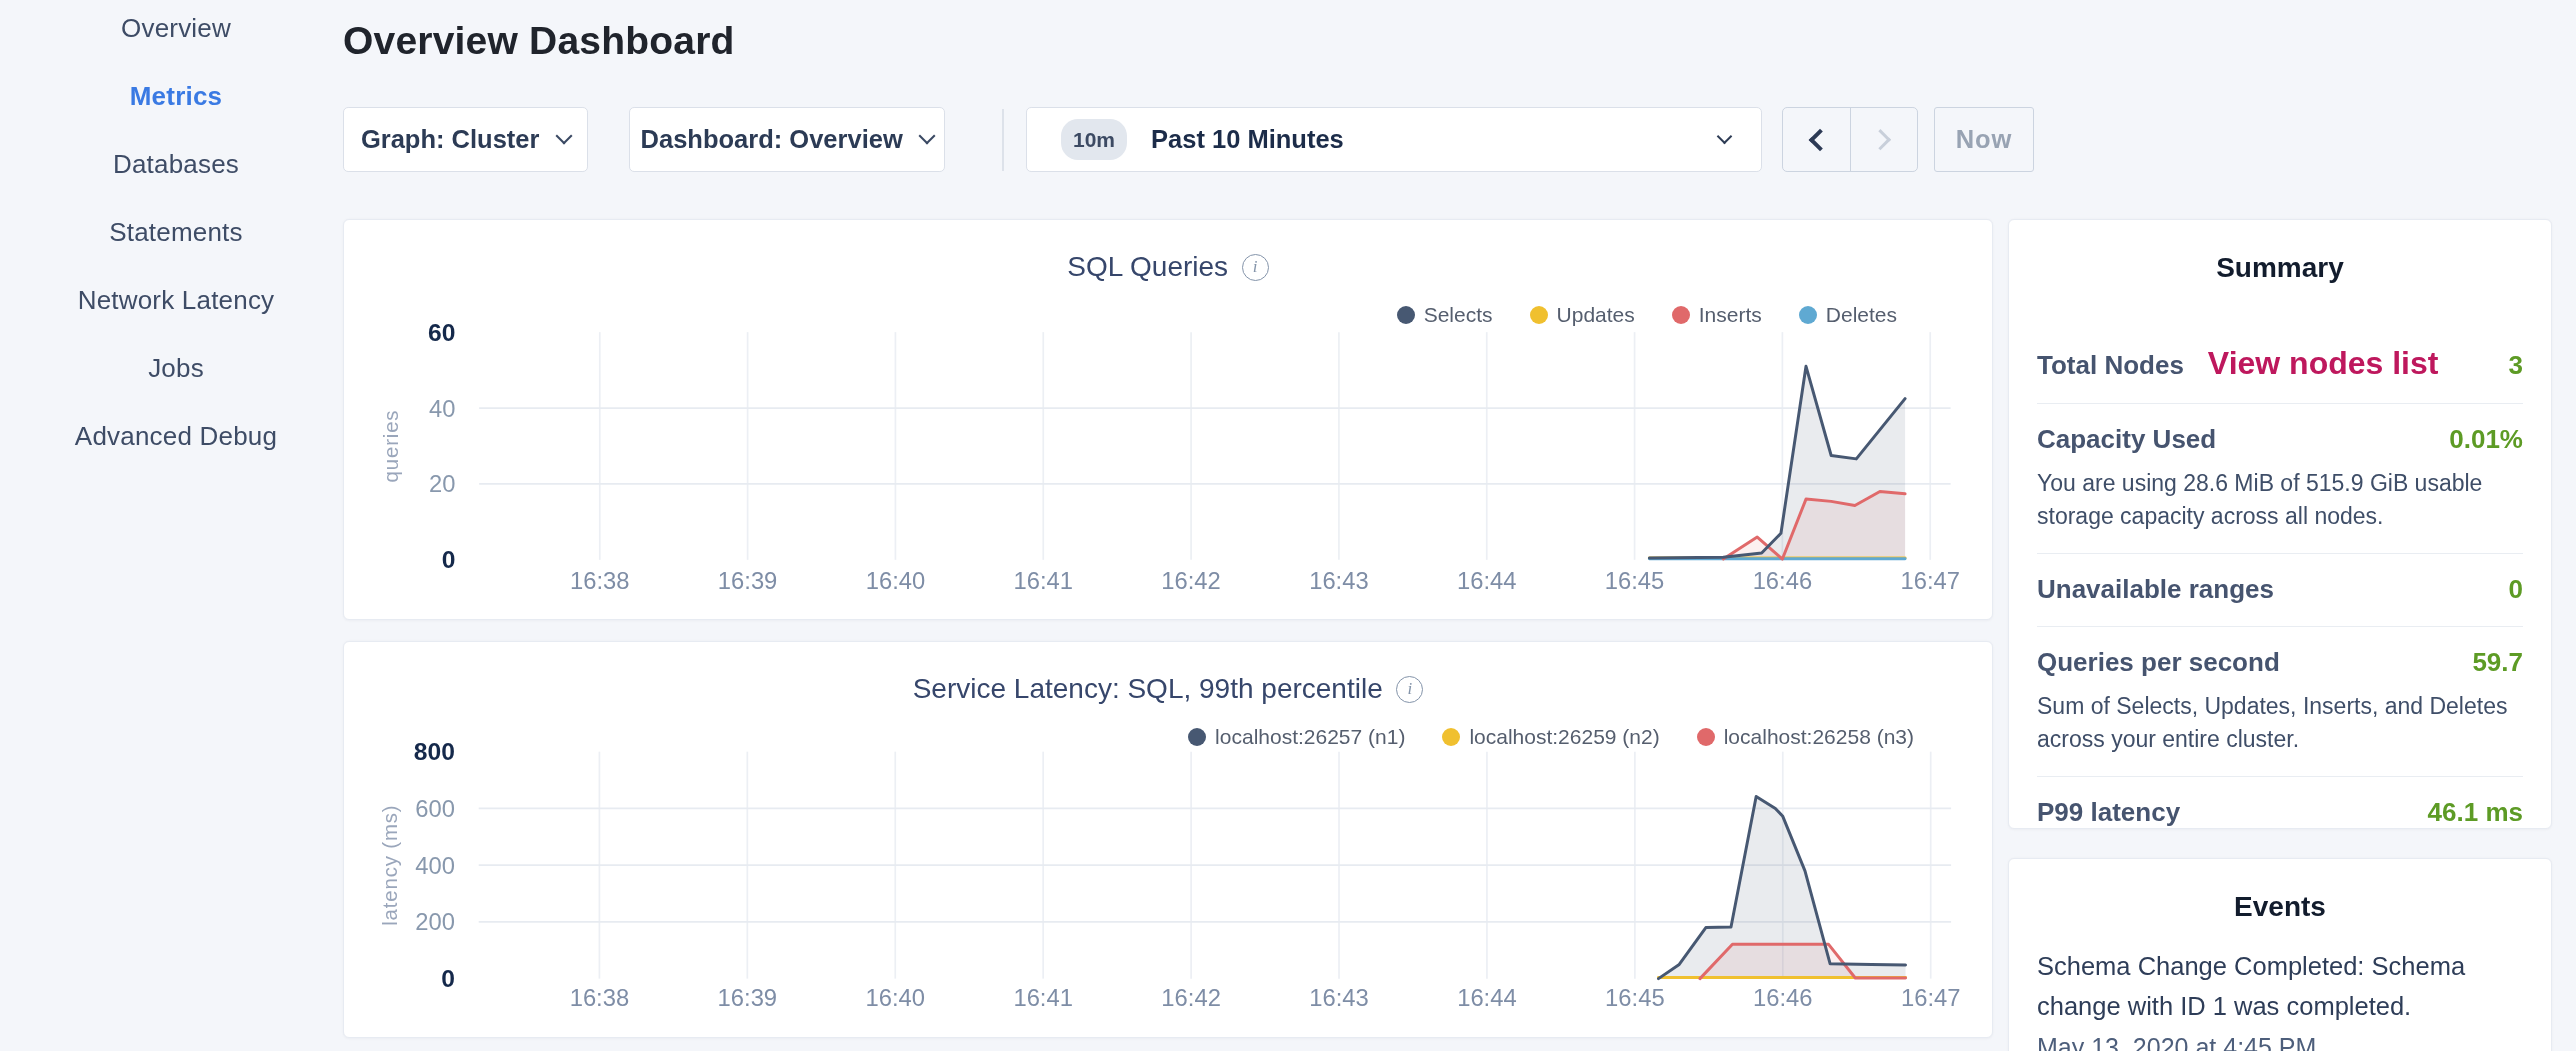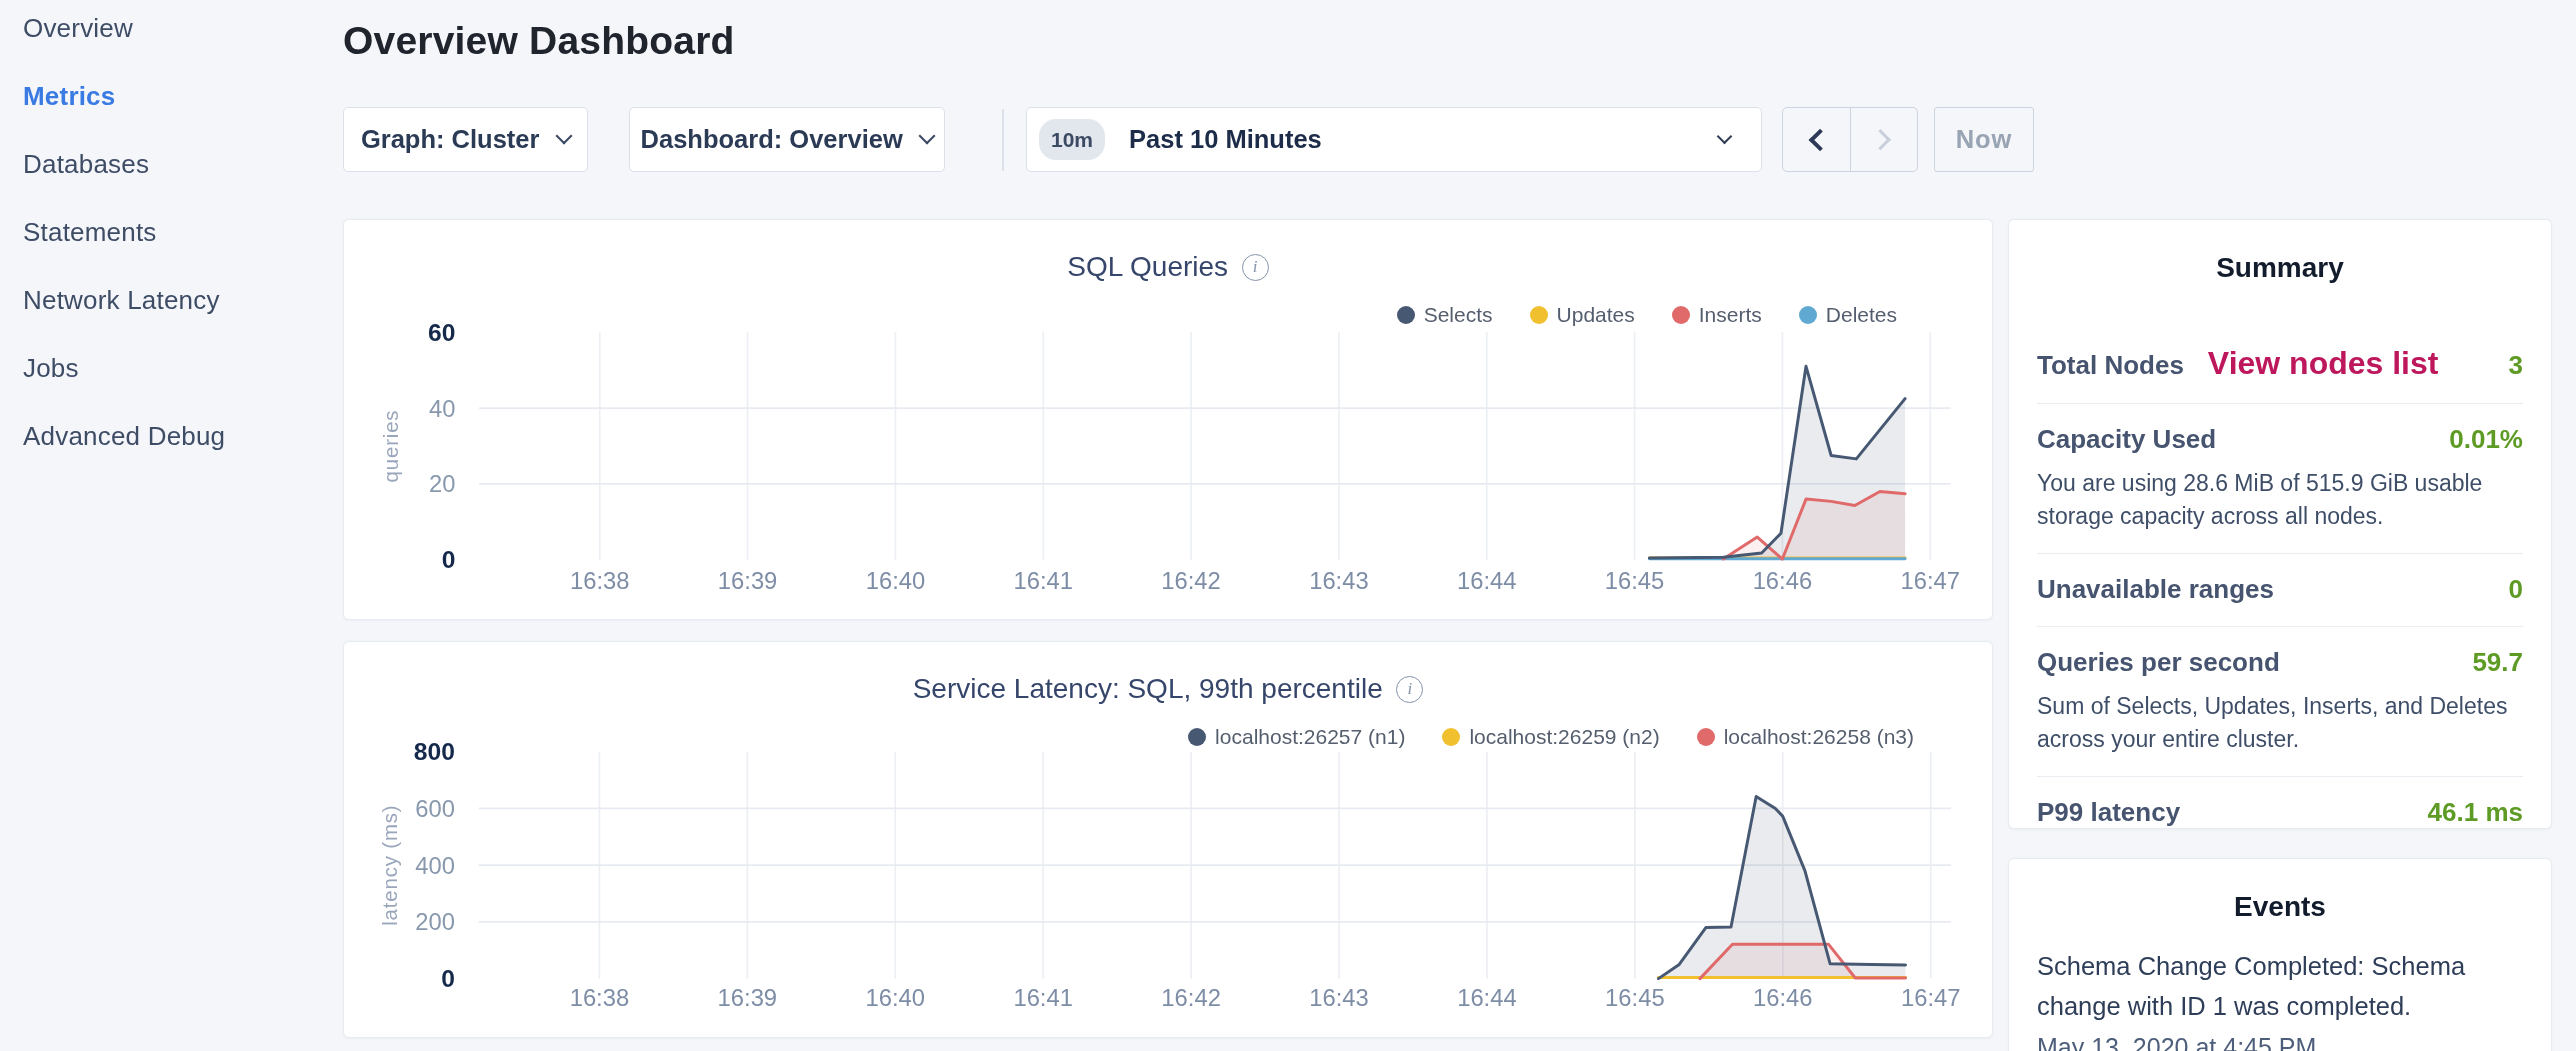--- a/index.html
+++ b/index.html
@@ -7,21 +7,21 @@
   body {
     position:relative;
     background:#f4f6fa;
     font-family:"Liberation Sans", sans-serif;
     color:#2c3b55;
   }
   
   .sidebar { position:absolute; left:23px; top:15.3px; width:306px; }
   .nav-item {
     font-size:26px; line-height:26px; color:#3e4c66;
-    margin-bottom:42px; cursor:pointer; letter-spacing:0.2px;
+    margin-bottom:42px; cursor:pointer; letter-spacing:0.2px;text-align:center;
   }
   .nav-item.active { color:#3a7ae3; font-weight:700; }
   
   .page-title {
     position:absolute; left:343px; top:18.7px;
     font-size:39px; font-weight:600; color:#20242c; letter-spacing:0.2px;
   }
   .controls { position:absolute; left:0; top:107px; width:2576px; height:65px; }
   .dropdown-btn {
     position:absolute; top:0; height:65px;
@@ -44,21 +44,21 @@
   .controls-vdivider {
     position:absolute; left:1002px; top:1.7px; height:62px; width:1.7px; background:#dde2ea;
   }
   .timebox {
     position:absolute; left:1026px; top:0; width:736px; height:65px;
     background:#ffffff; border:1.7px solid #dbe0e9; border-radius:5.1px;
     display:flex; align-items:center; cursor:pointer;
     font-family:"Liberation Sans", sans-serif;
   }
   .time-badge {
-    margin-left:12px; background:#e2e7ee; border-radius:17px;
+    margin-left:34px; background:#e2e7ee; border-radius:17px;
     padding:8.5px 12px; font-size:21px; font-weight:700; color:#3c4a63;
   }
   .time-label { margin-left:24px; font-size:25.5px; font-weight:700; color:#1c2c49; }
   .timebox .chev-down { margin-left:auto; margin-right:31px; }
   .arrow-group {
     position:absolute; left:1782px; top:0; width:136px; height:65px;
     border:1.7px solid #ccd4e0; border-radius:5.1px; display:flex; background:transparent;
   }
   .arrow-btn {
     flex:1; display:flex; align-items:center; justify-content:center;

